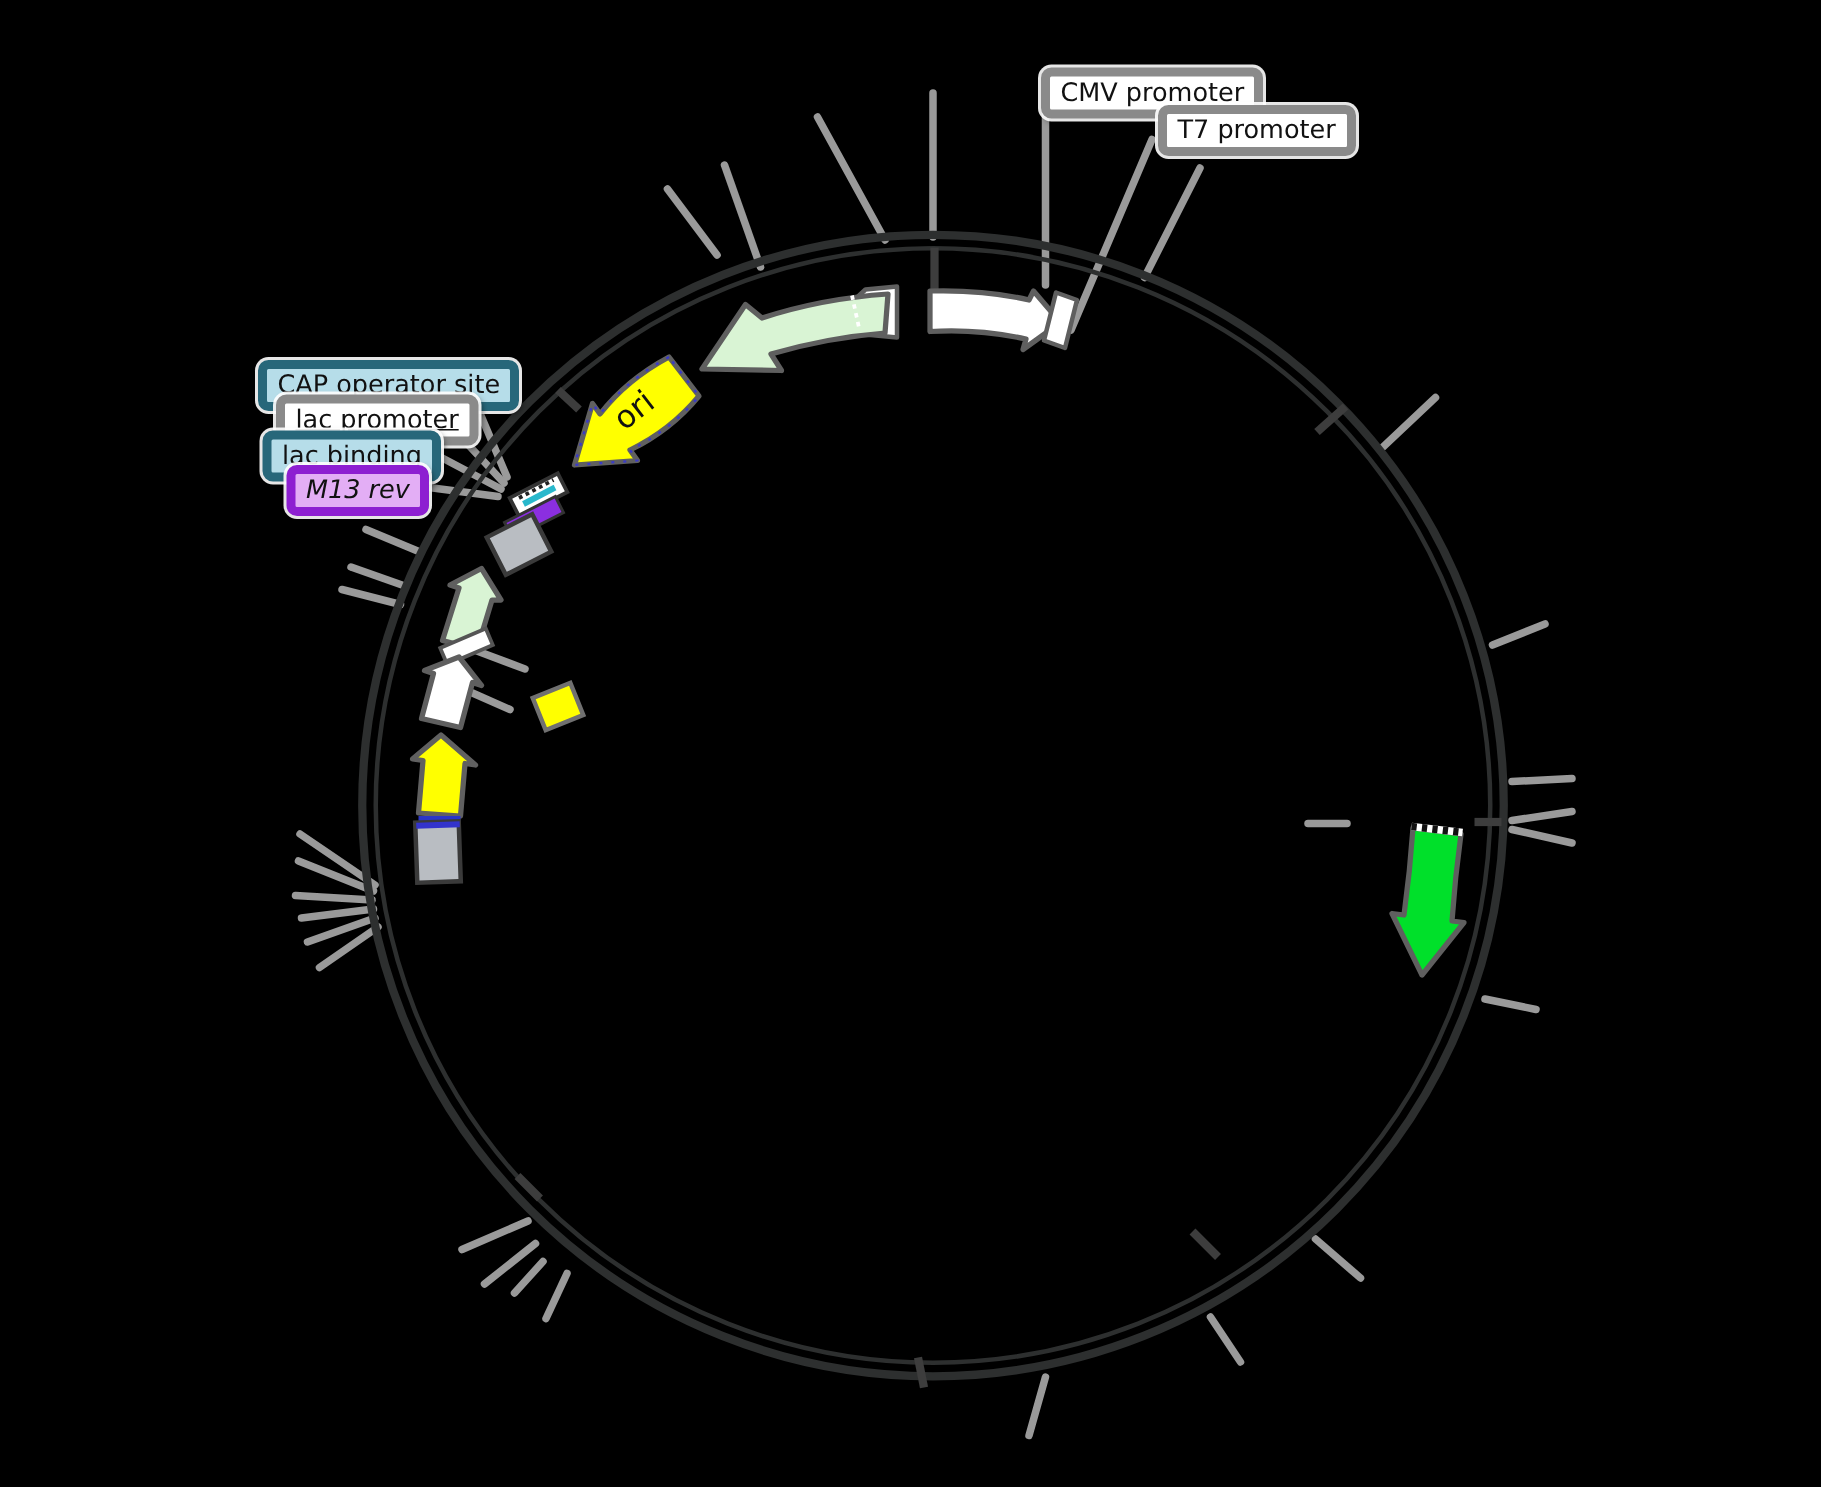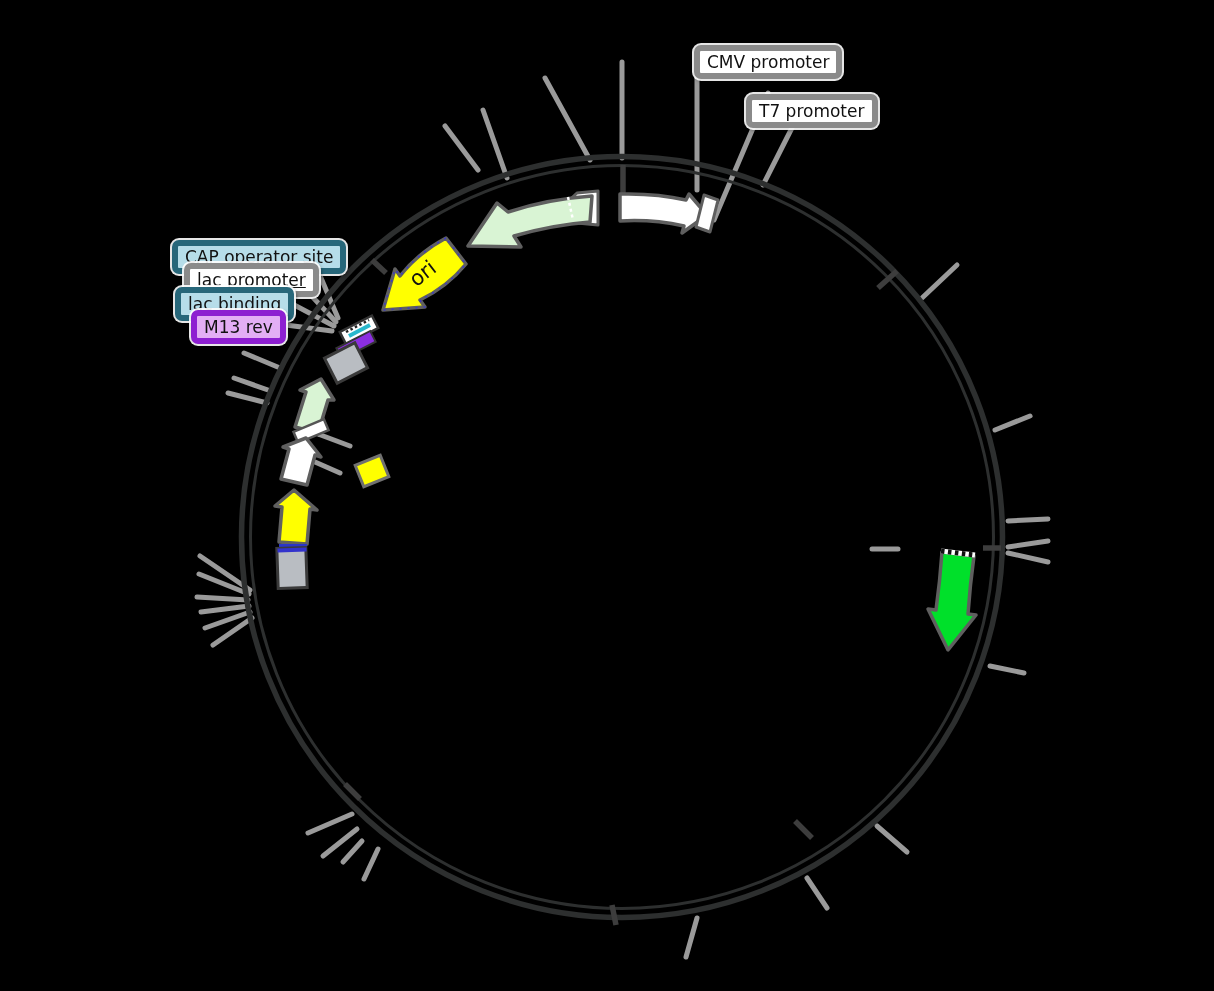--- a/index.html
+++ b/index.html
@@ -93,18 +93,18 @@
       <path d="M279,542 L282,507 L275,506 L294,490 L317,510 L310,509 L307,544 Z" fill="#ffff00" stroke="#606060" stroke-width="3.5" stroke-linejoin="round"></path>
       <rect x="279" y="544" width="28" height="4" fill="#2a35c8" stroke="none" stroke-width="0" transform="rotate(0 293 546)"></rect>
       <rect x="277.5" y="548" width="29" height="40" fill="#b9bdc2" stroke="#3a3a3a" stroke-width="3" transform="rotate(-2 292 568)"></rect>
       <rect x="277.5" y="548" width="29" height="4" fill="#3333cc" stroke="none" stroke-width="0" transform="rotate(-2 292 550)"></rect>
       <rect x="358.5" y="459.5" width="27" height="23" fill="#ffff00" stroke="#707070" stroke-width="3" transform="rotate(-22 372 471)"></rect>
       <path d="M942,552 L974,556 Q970,585 968,614 L976,615 L948,650 L928,609 L936,610 Q940,581 942,552 Z" fill="#00e02a" stroke="#5f5f5f" stroke-width="3.5" stroke-linejoin="round"></path>
       <line x1="941" y1="551" x2="975" y2="555" stroke="#ffffff" stroke-width="5" stroke-linecap="butt"></line>
       <line x1="941" y1="551" x2="975" y2="555" stroke="#111111" stroke-width="5" stroke-dasharray="3.5 3.5" stroke-linecap="butt"></line>
     </svg>
   <div class="label" style="left: 694px; top: 45px; background: rgb(255, 255, 255); border-color: rgb(138, 138, 138);">CMV promoter</div>
-  <div class="label" style="left: 746px; top: 70px; background: rgb(255, 255, 255); border-color: rgb(138, 138, 138); margin-top: 24px;">T7 promoter</div>
+  <div class="label" style="left: 772px; top: 70px; background: rgb(255, 255, 255); border-color: rgb(138, 138, 138);">T7 promoter</div>
   <div class="label" style="left: 172px; top: 240px; background: rgb(182, 221, 233); border-color: rgb(39, 103, 122);">CAP operator site</div>
   <div class="label" style="left: 184px; top: 263px; background: rgb(255, 255, 255); border-color: rgb(138, 138, 138); text-decoration: underline;">lac promoter</div>
   <div class="label" style="left: 175px; top: 287px; background: rgb(182, 221, 233); border-color: rgb(39, 103, 122);">lac binding</div>
-  <div class="label" style="left: 191px; top: 310px; background: rgb(227, 174, 245); border-color: rgb(141, 31, 209);">M13 rev</div>
+  <div class="label" style="left: 191px; top: 310px; background: rgb(227, 174, 245); border-color: rgb(141, 31, 209); font-style: italic;">M13 rev</div>
 </div>
 
 </body></html>

